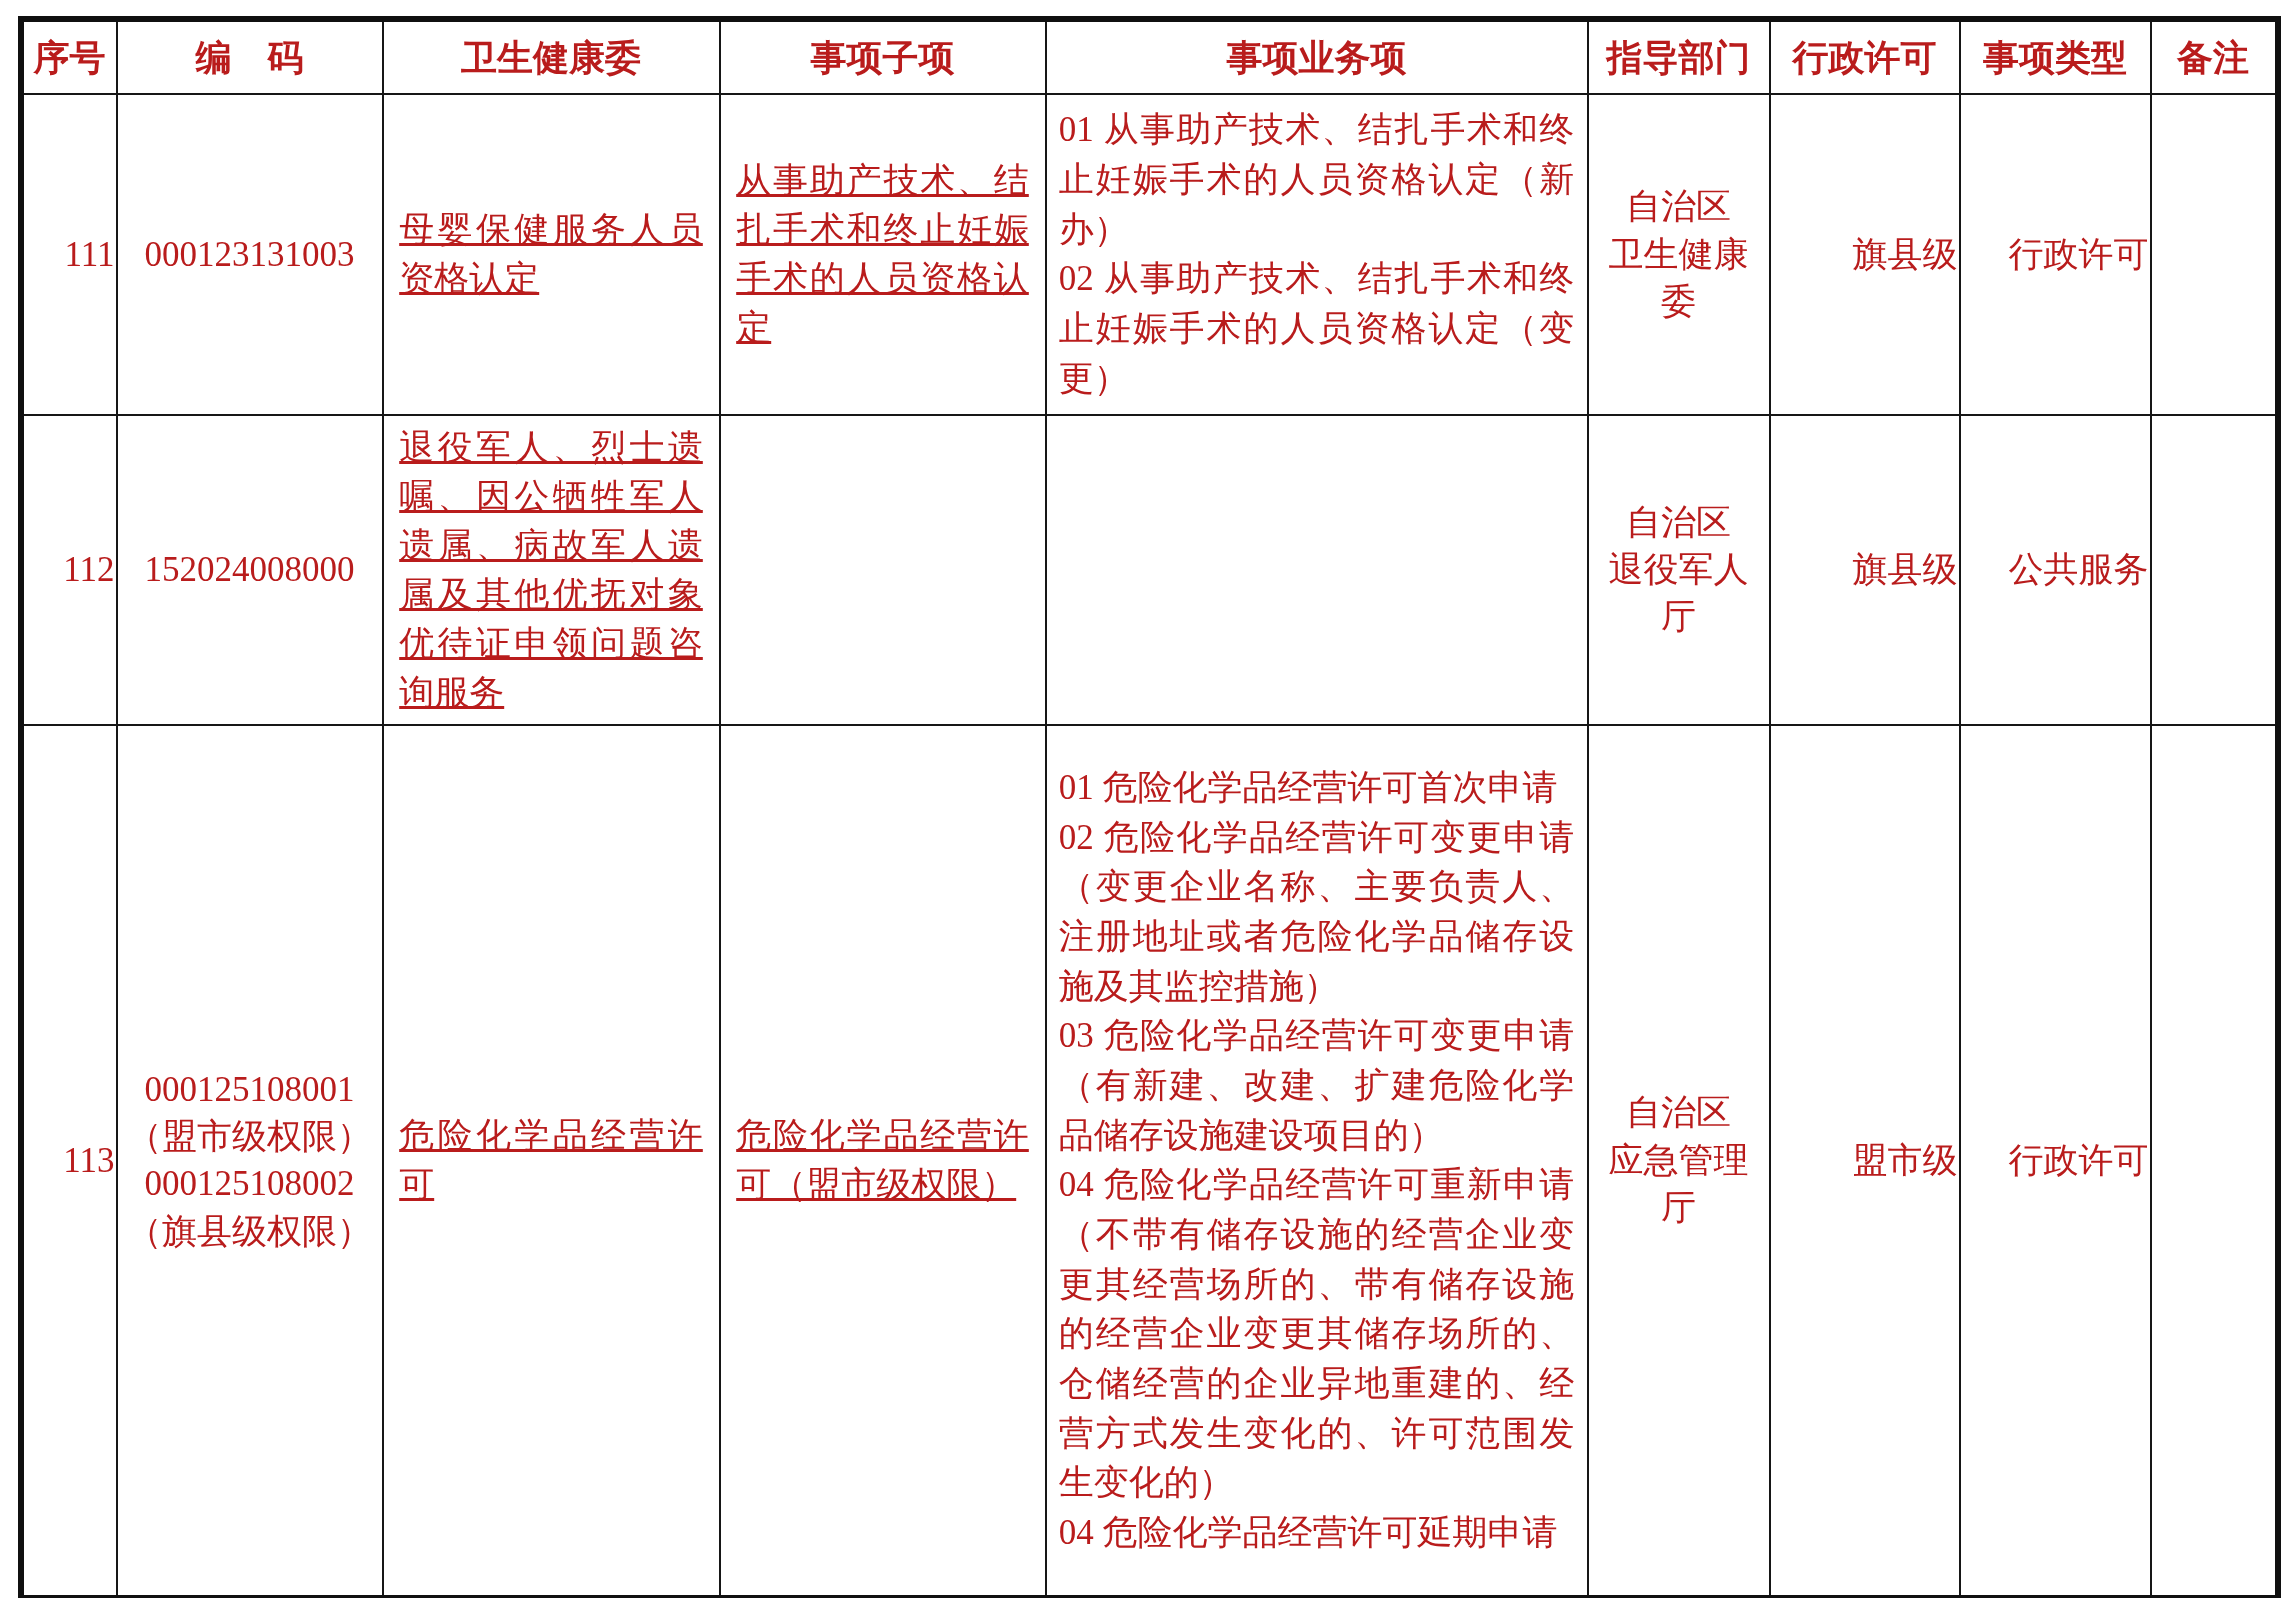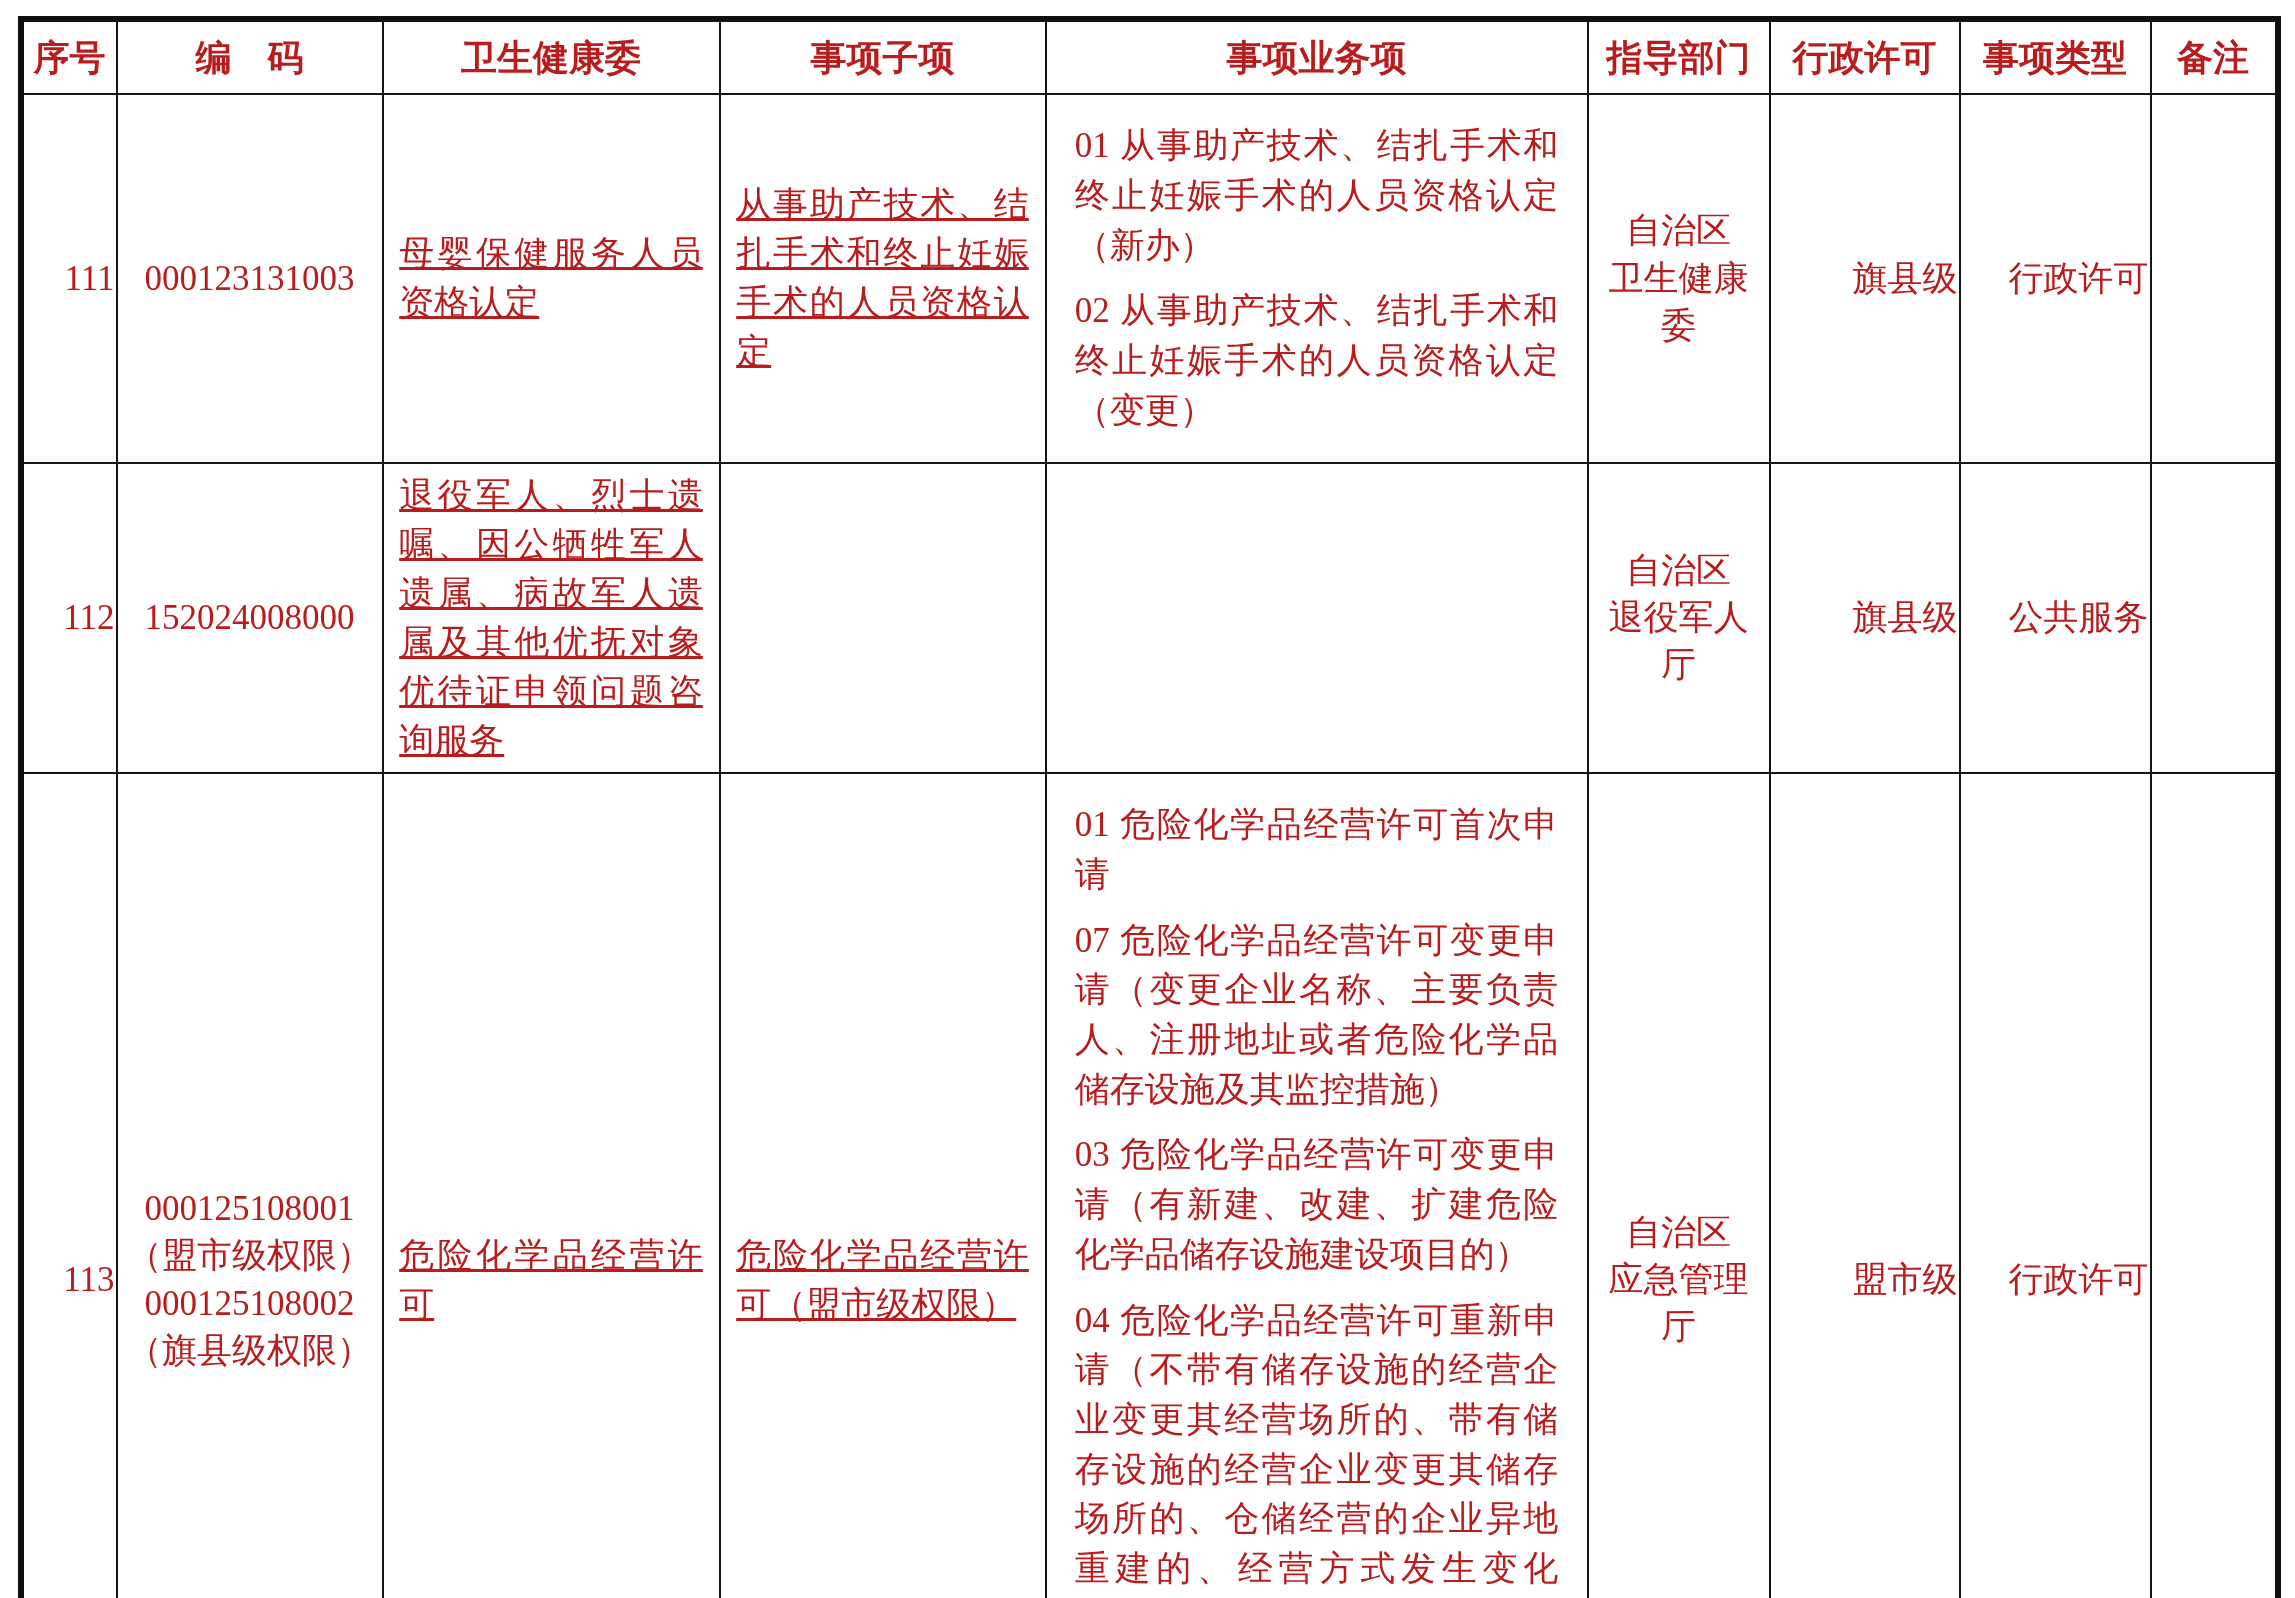--- a/index.html
+++ b/index.html
@@ -55,21 +55,21 @@
     padding: 7px 15.7px;
     text-decoration: underline;
   }
   .code-cell {
     text-align: center;
     line-height: 1.35;
     padding: 3.5px 5.2px;
   }
   .biz-cell { padding: 10.5px 12.2px; }
   .biz-cell p {
-    margin: 16px;
+    margin: 0;
     text-align: justify;
     text-align-last: left;
     line-height: 1.42;
   }
   .dept {
     text-align: center;
     line-height: 1.35;
     padding: 3.5px 3.5px;
   }
 </style>
@@ -133,21 +133,21 @@
       <tr class="r3">
         <td class="c">113</td>
         <td class="code-cell pre">000125108001
 （盟市级权限）
 000125108002
 （旗县级权限）</td>
         <td class="just">危险化学品经营许可</td>
         <td class="just">危险化学品经营许可（盟市级权限）</td>
         <td class="biz-cell">
           <p>01 危险化学品经营许可首次申请</p>
-          <p>07 危险化学品经营许可变更申请（变更企业名称、主要负责人、注册地址或者危险化学品储存设施及其监控措施）</p>
+          <p>02 危险化学品经营许可变更申请（变更企业名称、主要负责人、注册地址或者危险化学品储存设施及其监控措施）</p>
           <p>03 危险化学品经营许可变更申请（有新建、改建、扩建危险化学品储存设施建设项目的）</p>
           <p>04 危险化学品经营许可重新申请（不带有储存设施的经营企业变更其经营场所的、带有储存设施的经营企业变更其储存场所的、仓储经营的企业异地重建的、经营方式发生变化的、许可范围发生变化的）</p>
           <p>04 危险化学品经营许可延期申请</p>
         </td>
         <td class="dept pre">自治区
 应急管理厅</td>
         <td class="c">盟市级</td>
         <td class="c">行政许可</td>
         <td class="c"></td>
       </tr>

